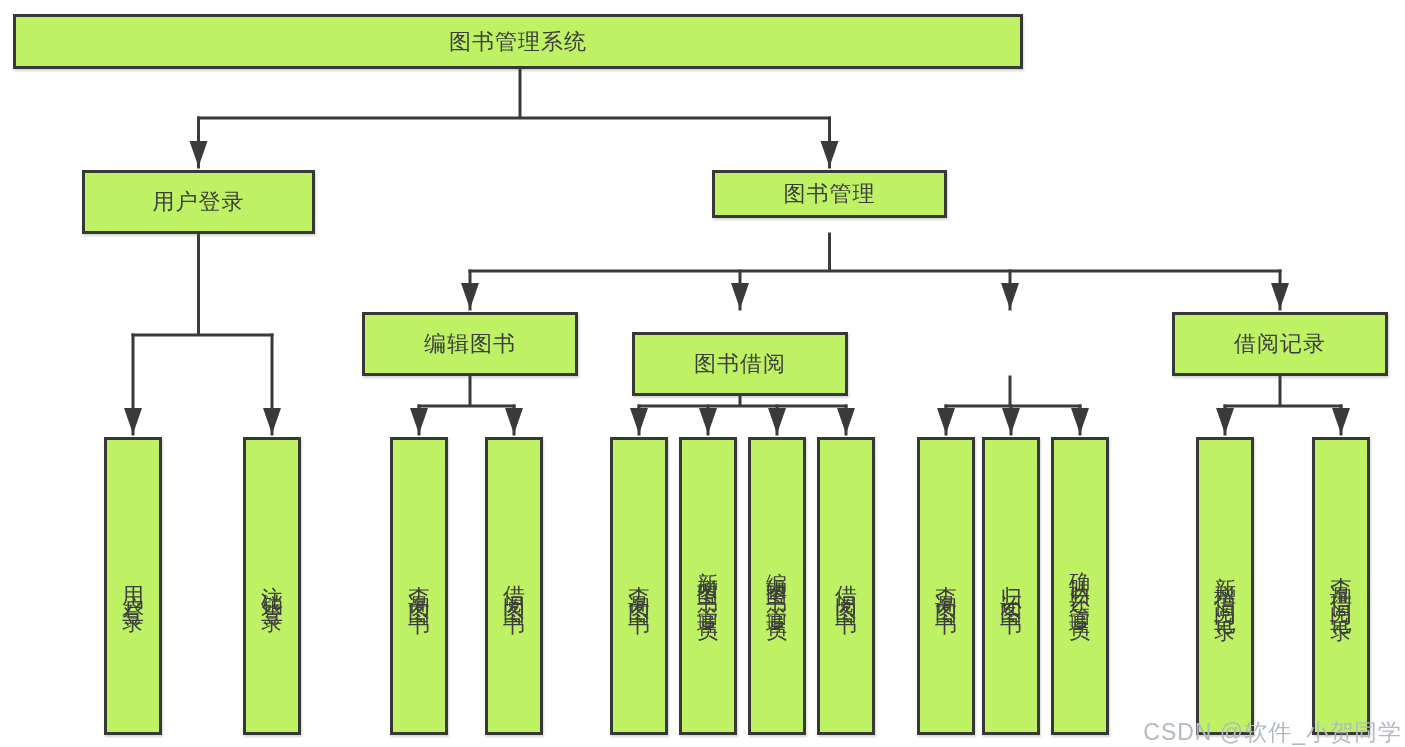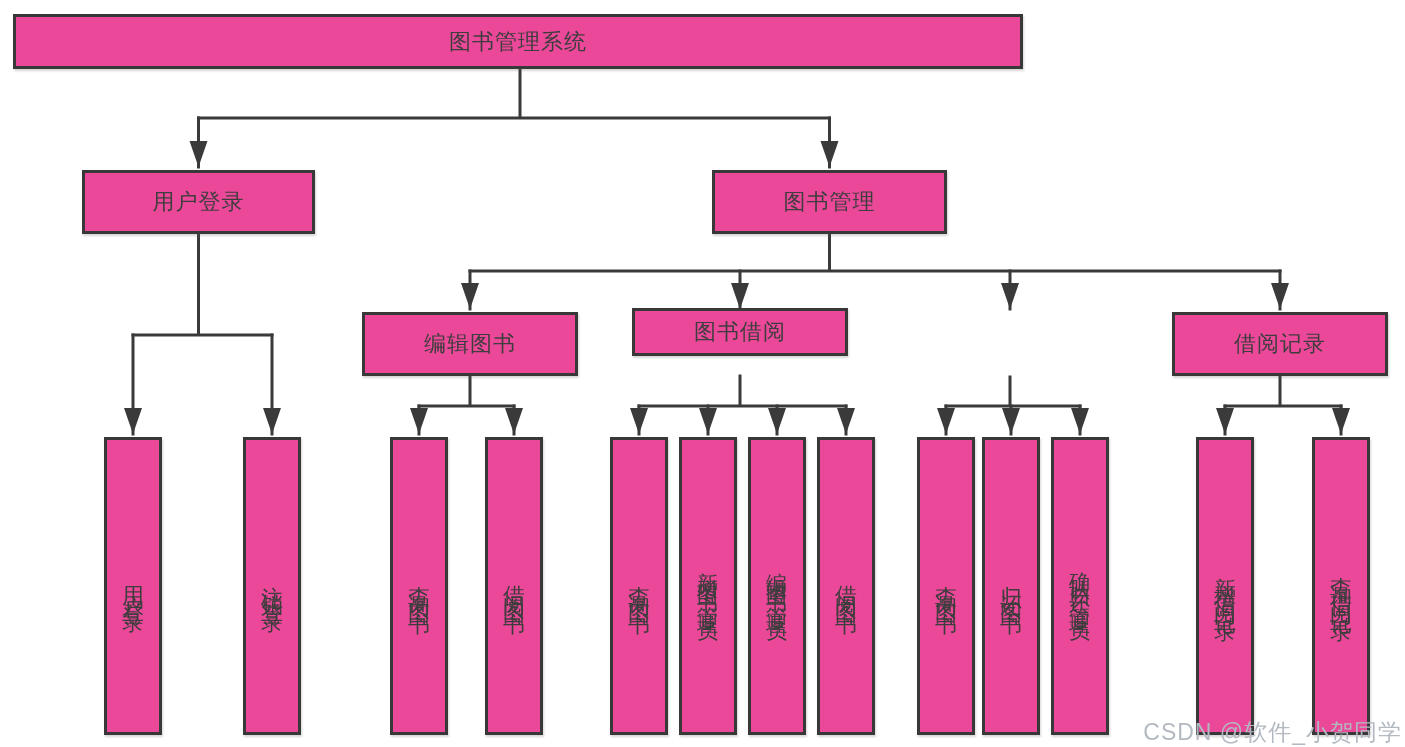--- a/index.html
+++ b/index.html
@@ -8,21 +8,21 @@
     --text:#3d3d3d;
     --wm:#b3b9c1;
   }
   html,body{margin:0;padding:0;background:#ffffff;}
   body{font-family:"Liberation Sans","DejaVu Sans",sans-serif;color:var(--text);}
   .stage{
     position:relative;width:1405px;height:747px;background:#ffffff;overflow:hidden;
   }
   .connectors{position:absolute;left:0;top:0;z-index:1;}
   .node{
-    position:absolute;box-sizing:border-box;background:#ec4899;
+    position:absolute;box-sizing:border-box;background:#bef264;
     border:3px solid var(--border);z-index:2;
     display:flex;align-items:center;justify-content:center;
     box-shadow:1px 2px 2px rgba(90,90,90,0.25);
   }
   .node span{
     font-size:22px;letter-spacing:1px;color:var(--text);white-space:nowrap;
   }
   .leaf{position:absolute;top:437px;width:58px;height:298px;}
   .leaf span{
     writing-mode:vertical-rl;text-orientation:mixed;
@@ -82,28 +82,28 @@
     </g>
   </svg>
 
   <div class="node" style="left:13px;top:14px;width:1010px;height:55px;">
     <span>图书管理系统</span>
   </div>
 
   <div class="node" style="left:82px;top:170px;width:233px;height:64px;">
     <span>用户登录</span>
   </div>
-  <div class="node" style="left:712px;top:170px;width:235px;height:64px;">
+  <div class="node" style="left:712px;top:170px;width:235px;height:48px;">
     <span>图书管理</span>
   </div>
 
   <div class="node" style="left:362px;top:312px;width:216px;height:64px;">
     <span>编辑图书</span>
   </div>
-  <div class="node" style="left:632px;top:308px;width:216px;height:48px;">
+  <div class="node" style="left:632px;top:332px;width:216px;height:64px;">
     <span>图书借阅</span>
   </div>
   <div class="node" style="left:1172px;top:312px;width:216px;height:64px;">
     <span>借阅记录</span>
   </div>
 
   <div class="node leaf" style="left:104px;">
     <span>用户登录</span>
   </div>
   <div class="node leaf" style="left:243px;">

